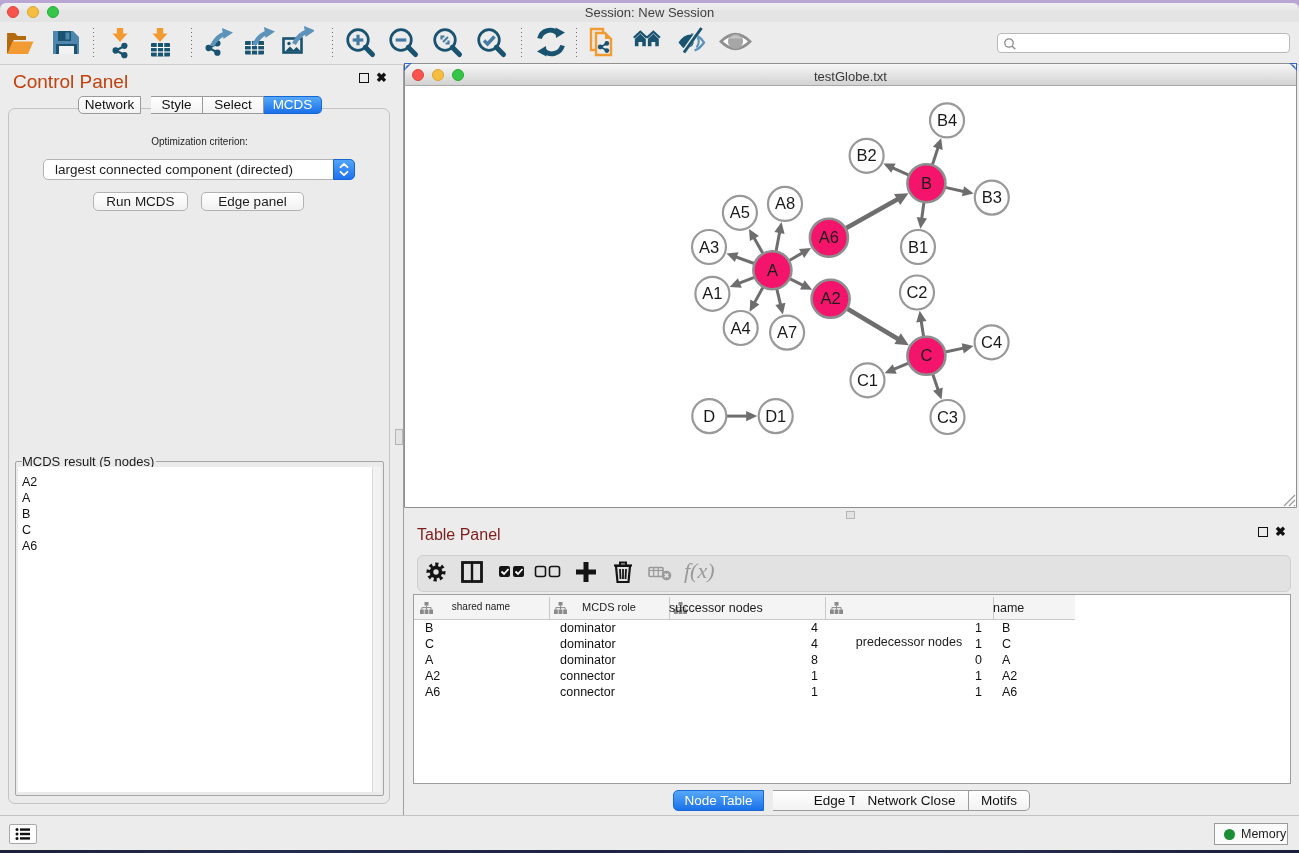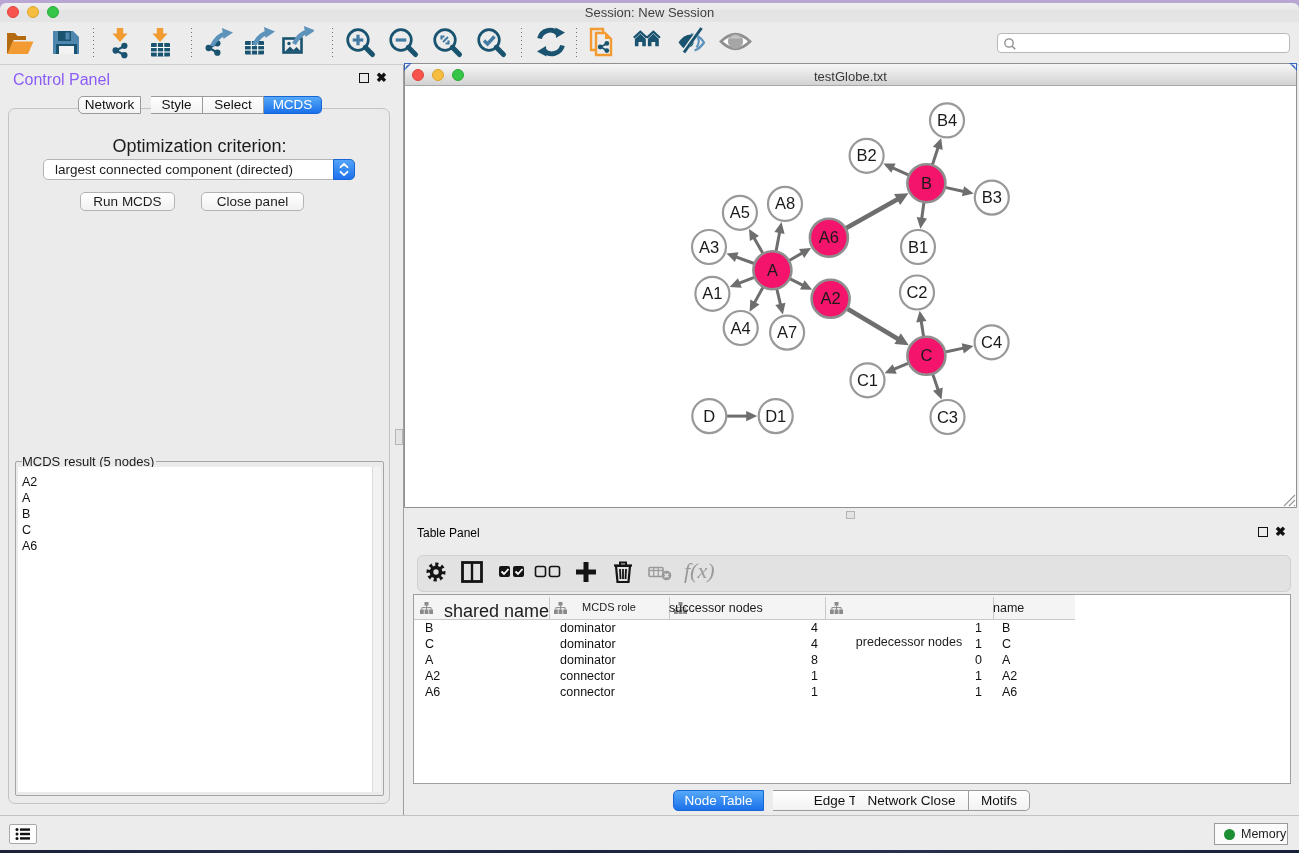--- a/index.html
+++ b/index.html
@@ -147,44 +147,44 @@
 <div class="sep" style="left:521px"></div>
 <div class="sep" style="left:576px"></div>
 
 <div class="abs" style="left:997px;top:33px;width:293px;height:20px;background:#fff;border:1px solid #b9b9b9;border-radius:4px">
 <svg width="14" height="14" style="position:absolute;left:5px;top:3px" viewBox="0 0 14 14">
       <circle cx="6" cy="6" r="4.2" fill="none" stroke="#8a8a8a" stroke-width="1.3"></circle>
       <line x1="9.2" y1="9.2" x2="12.3" y2="12.3" stroke="#8a8a8a" stroke-width="1.3"></line>
     </svg>
 </div>
 
-<div class="abs" style="left:13px;top:71px;font-size:16px;color:#8b5cf6">Control Panel</div>
+<div class="abs" style="left:13px;top:71px;font-size:19px;color:#c2410c">Control Panel</div>
 <div class="abs" style="left:359px;top:73px;width:10px;height:10px;border:1.6px solid #111"></div>
 <div class="abs" style="left:376px;top:70px;font-size:13px;font-weight:bold;color:#111">✖</div>
 
 <div class="abs" style="left:8px;top:108px;width:382px;height:696px;background:#ebebeb;border:1px solid #c3c3c3;border-radius:7px"></div>
 
 <div class="abs" style="left:78px;top:96px;width:63px;height:18px;background:linear-gradient(#fff,#f2f2f2);border:1px solid #9b9b9b;border-radius:5px 0 0 5px;font-size:13.5px;text-align:center;line-height:16px;color:#111">Network</div>
 <div class="abs" style="left:151px;top:96px;width:52px;height:18px;background:linear-gradient(#fff,#f2f2f2);border:1px solid #9b9b9b;border-left:none;font-size:13.5px;text-align:center;line-height:16px;color:#111">Style</div>
 <div class="abs" style="left:203px;top:96px;width:61px;height:18px;background:linear-gradient(#fff,#f2f2f2);border:1px solid #9b9b9b;border-left:none;font-size:13.5px;text-align:center;line-height:16px;color:#111">Select</div>
 <div class="abs" style="left:264px;top:96px;width:58px;height:18px;background:linear-gradient(#56a9f8,#1a70ea);border:1px solid #1766d6;border-left:none;border-radius:0 5px 5px 0;font-size:13.5px;text-align:center;line-height:16px;color:#fff">MCDS</div>
 
-<div class="abs" style="left:8px;top:136px;width:383px;text-align:center;font-size:18px;color:#1c1c1c">Optimization criterion:</div>
+<div class="abs" style="left:8px;top:136px;width:383px;text-align:center;font-size:10px;color:#1c1c1c">Optimization criterion:</div>
 
 <div class="abs" style="left:43px;top:159px;width:312px;height:21px;background:#fff;border:1px solid #b3b3b3;border-radius:5px"></div>
 <div class="abs" style="left:55px;top:162px;font-size:13.5px;color:#1c1c1c">largest connected component (directed)</div>
 <div class="abs" style="left:333px;top:159px;width:22px;height:21px;background:linear-gradient(#52a5f9,#1f70ed);border:1px solid #1766d6;border-radius:0 5px 5px 0">
 <svg width="20" height="19" viewBox="0 0 20 19">
       <path d="M6.5 7.2 L10 3.8 L13.5 7.2" fill="none" stroke="#fff" stroke-width="1.8" stroke-linecap="round" stroke-linejoin="round"></path>
       <path d="M6.5 11.8 L10 15.2 L13.5 11.8" fill="none" stroke="#fff" stroke-width="1.8" stroke-linecap="round" stroke-linejoin="round"></path>
     </svg>
 </div>
 
-<div class="abs" style="left:80px;top:192px;width:95px;height:19px;background:linear-gradient(#fff,#f1f1f1);border:1px solid #b3b3b3;border-radius:5px;font-size:13.5px;text-align:center;line-height:17px;color:#1c1c1c">Run MCDS</div>
-<div class="abs" style="left:201px;top:192px;width:103px;height:19px;background:linear-gradient(#fff,#f1f1f1);border:1px solid #b3b3b3;border-radius:5px;font-size:13.5px;text-align:center;line-height:17px;color:#1c1c1c">Close panel</div>
+<div class="abs" style="left:93px;top:192px;width:95px;height:19px;background:linear-gradient(#fff,#f1f1f1);border:1px solid #b3b3b3;border-radius:5px;font-size:13.5px;text-align:center;line-height:17px;color:#1c1c1c">Run MCDS</div>
+<div class="abs" style="left:201px;top:192px;width:103px;height:19px;background:linear-gradient(#fff,#f1f1f1);border:1px solid #b3b3b3;border-radius:5px;font-size:13.5px;text-align:center;line-height:17px;color:#1c1c1c">Edge panel</div>
 
 <fieldset class="abs" style="left:15px;top:454px;width:369px;height:342px;border:1px solid #a5a5a5;border-radius:2px;background:transparent">
 <legend style="font-size:13px;color:#1c1c1c;margin-left:6px;padding:0 2px 0 0">MCDS result (5 nodes)</legend>
 </fieldset>
 <div class="abs" style="left:18px;top:467px;width:363px;height:325px;background:#fff"></div>
 <div class="abs" style="left:372px;top:467px;width:9px;height:325px;background:#f2f2f2;border-left:1px solid #dcdcdc"></div>
 <div class="abs" style="left:22px;top:474px;font-size:12.5px;line-height:16px;color:#111">A2<br>A<br>B<br>C<br>A6</div>
 
 <div class="abs" style="left:403px;top:65px;width:1px;height:750px;background:#9f9f9f"></div>
 <div class="abs" style="left:395px;top:429px;width:8px;height:16px;background:#e3e3e3;border:1px solid #b5b5b5"></div>
@@ -286,21 +286,21 @@
     <text x="371.7" y="335.6" text-anchor="middle" font-size="16.5" fill="#1a1a1a">D1</text>
   </svg>
 <svg class="abs" style="left:1281px;top:494px" width="15" height="13" viewBox="0 0 15 13">
     <line x1="3" y1="12" x2="14" y2="1" stroke="#9a9a9a" stroke-width="1.2"></line>
     <line x1="8" y1="12" x2="14" y2="6" stroke="#9a9a9a" stroke-width="1.2"></line>
     <line x1="13" y1="12" x2="14" y2="11" stroke="#9a9a9a" stroke-width="1.2"></line>
   </svg>
 
 <div class="abs" style="left:846px;top:511px;width:9px;height:8px;background:#e3e3e3;border:1px solid #b5b5b5"></div>
 
-<div class="abs" style="left:417px;top:526px;font-size:12px;color:#000000">Table Panel</div>
+<div class="abs" style="left:417px;top:526px;font-size:16px;color:#7f1d1d">Table Panel</div>
 <div class="abs" style="left:1258px;top:527px;width:10px;height:10px;border:1.6px solid #111"></div>
 <div class="abs" style="left:1275px;top:524px;font-size:13px;font-weight:bold;color:#111">✖</div>
 
 <div class="abs" style="left:417px;top:555px;width:874px;height:37px;background:#e2e2e2;border:1px solid #cfcfcf;border-radius:6px"></div>
 <svg class="abs" style="left:423px;top:559px" width="26" height="26" viewBox="0 0 26 26">
     <path d="M22.6 12.1 L22.2 15.8 L19.1 14.9 L17.9 17.1 L20.4 19.1 L17.5 21.5 L16.0 18.6 L13.6 19.4 L13.9 22.6 L10.2 22.2 L11.1 19.1 L8.9 17.9 L6.9 20.4 L4.5 17.5 L7.4 16.0 L6.6 13.6 L3.4 13.9 L3.8 10.2 L6.9 11.1 L8.1 8.9 L5.6 6.9 L8.5 4.5 L10.0 7.4 L12.4 6.6 L12.1 3.4 L15.8 3.8 L14.9 6.9 L17.1 8.1 L19.1 5.6 L21.5 8.5 L18.6 10.0 L19.4 12.4 Z" fill="#141414"></path>
     <circle cx="13" cy="13" r="2.7" fill="#e2e2e2"></circle>
   </svg>
 <svg class="abs" style="left:459px;top:559px" width="26" height="26" viewBox="0 0 26 26">
     <rect x="3.5" y="3.5" width="19" height="19" fill="none" stroke="#141414" stroke-width="2.8"></rect>
@@ -347,21 +347,21 @@
     <g fill="#8a8a8a">
       <rect x="4.5" y="0" width="4" height="3.6"></rect>
       <rect x="0" y="7.5" width="3.8" height="4.5"></rect>
       <rect x="4.6" y="7.5" width="3.8" height="4.5"></rect>
       <rect x="9.2" y="7.5" width="3.8" height="4.5"></rect>
     </g>
     <g stroke="#8a8a8a" fill="none" stroke-width="1">
       <path d="M6.5 3.6 v2 M1.9 7.5 v-1.9 h9.2 v1.9 M6.5 5.6 v1.9"></path>
     </g>
   </svg>
-<div class="abs" style="left:413px;top:601px;width:136px;text-align:right;font-size:18px;color:#1c1c1c">shared name</div>
+<div class="abs" style="left:413px;top:601px;width:136px;text-align:center;font-size:10px;color:#1c1c1c">shared name</div>
 <svg class="abs" style="left:554px;top:602px" width="13" height="12" viewBox="0 0 13 12">
     <g fill="#8a8a8a">
       <rect x="4.5" y="0" width="4" height="3.6"></rect>
       <rect x="0" y="7.5" width="3.8" height="4.5"></rect>
       <rect x="4.6" y="7.5" width="3.8" height="4.5"></rect>
       <rect x="9.2" y="7.5" width="3.8" height="4.5"></rect>
     </g>
     <g stroke="#8a8a8a" fill="none" stroke-width="1">
       <path d="M6.5 3.6 v2 M1.9 7.5 v-1.9 h9.2 v1.9 M6.5 5.6 v1.9"></path>
     </g>

